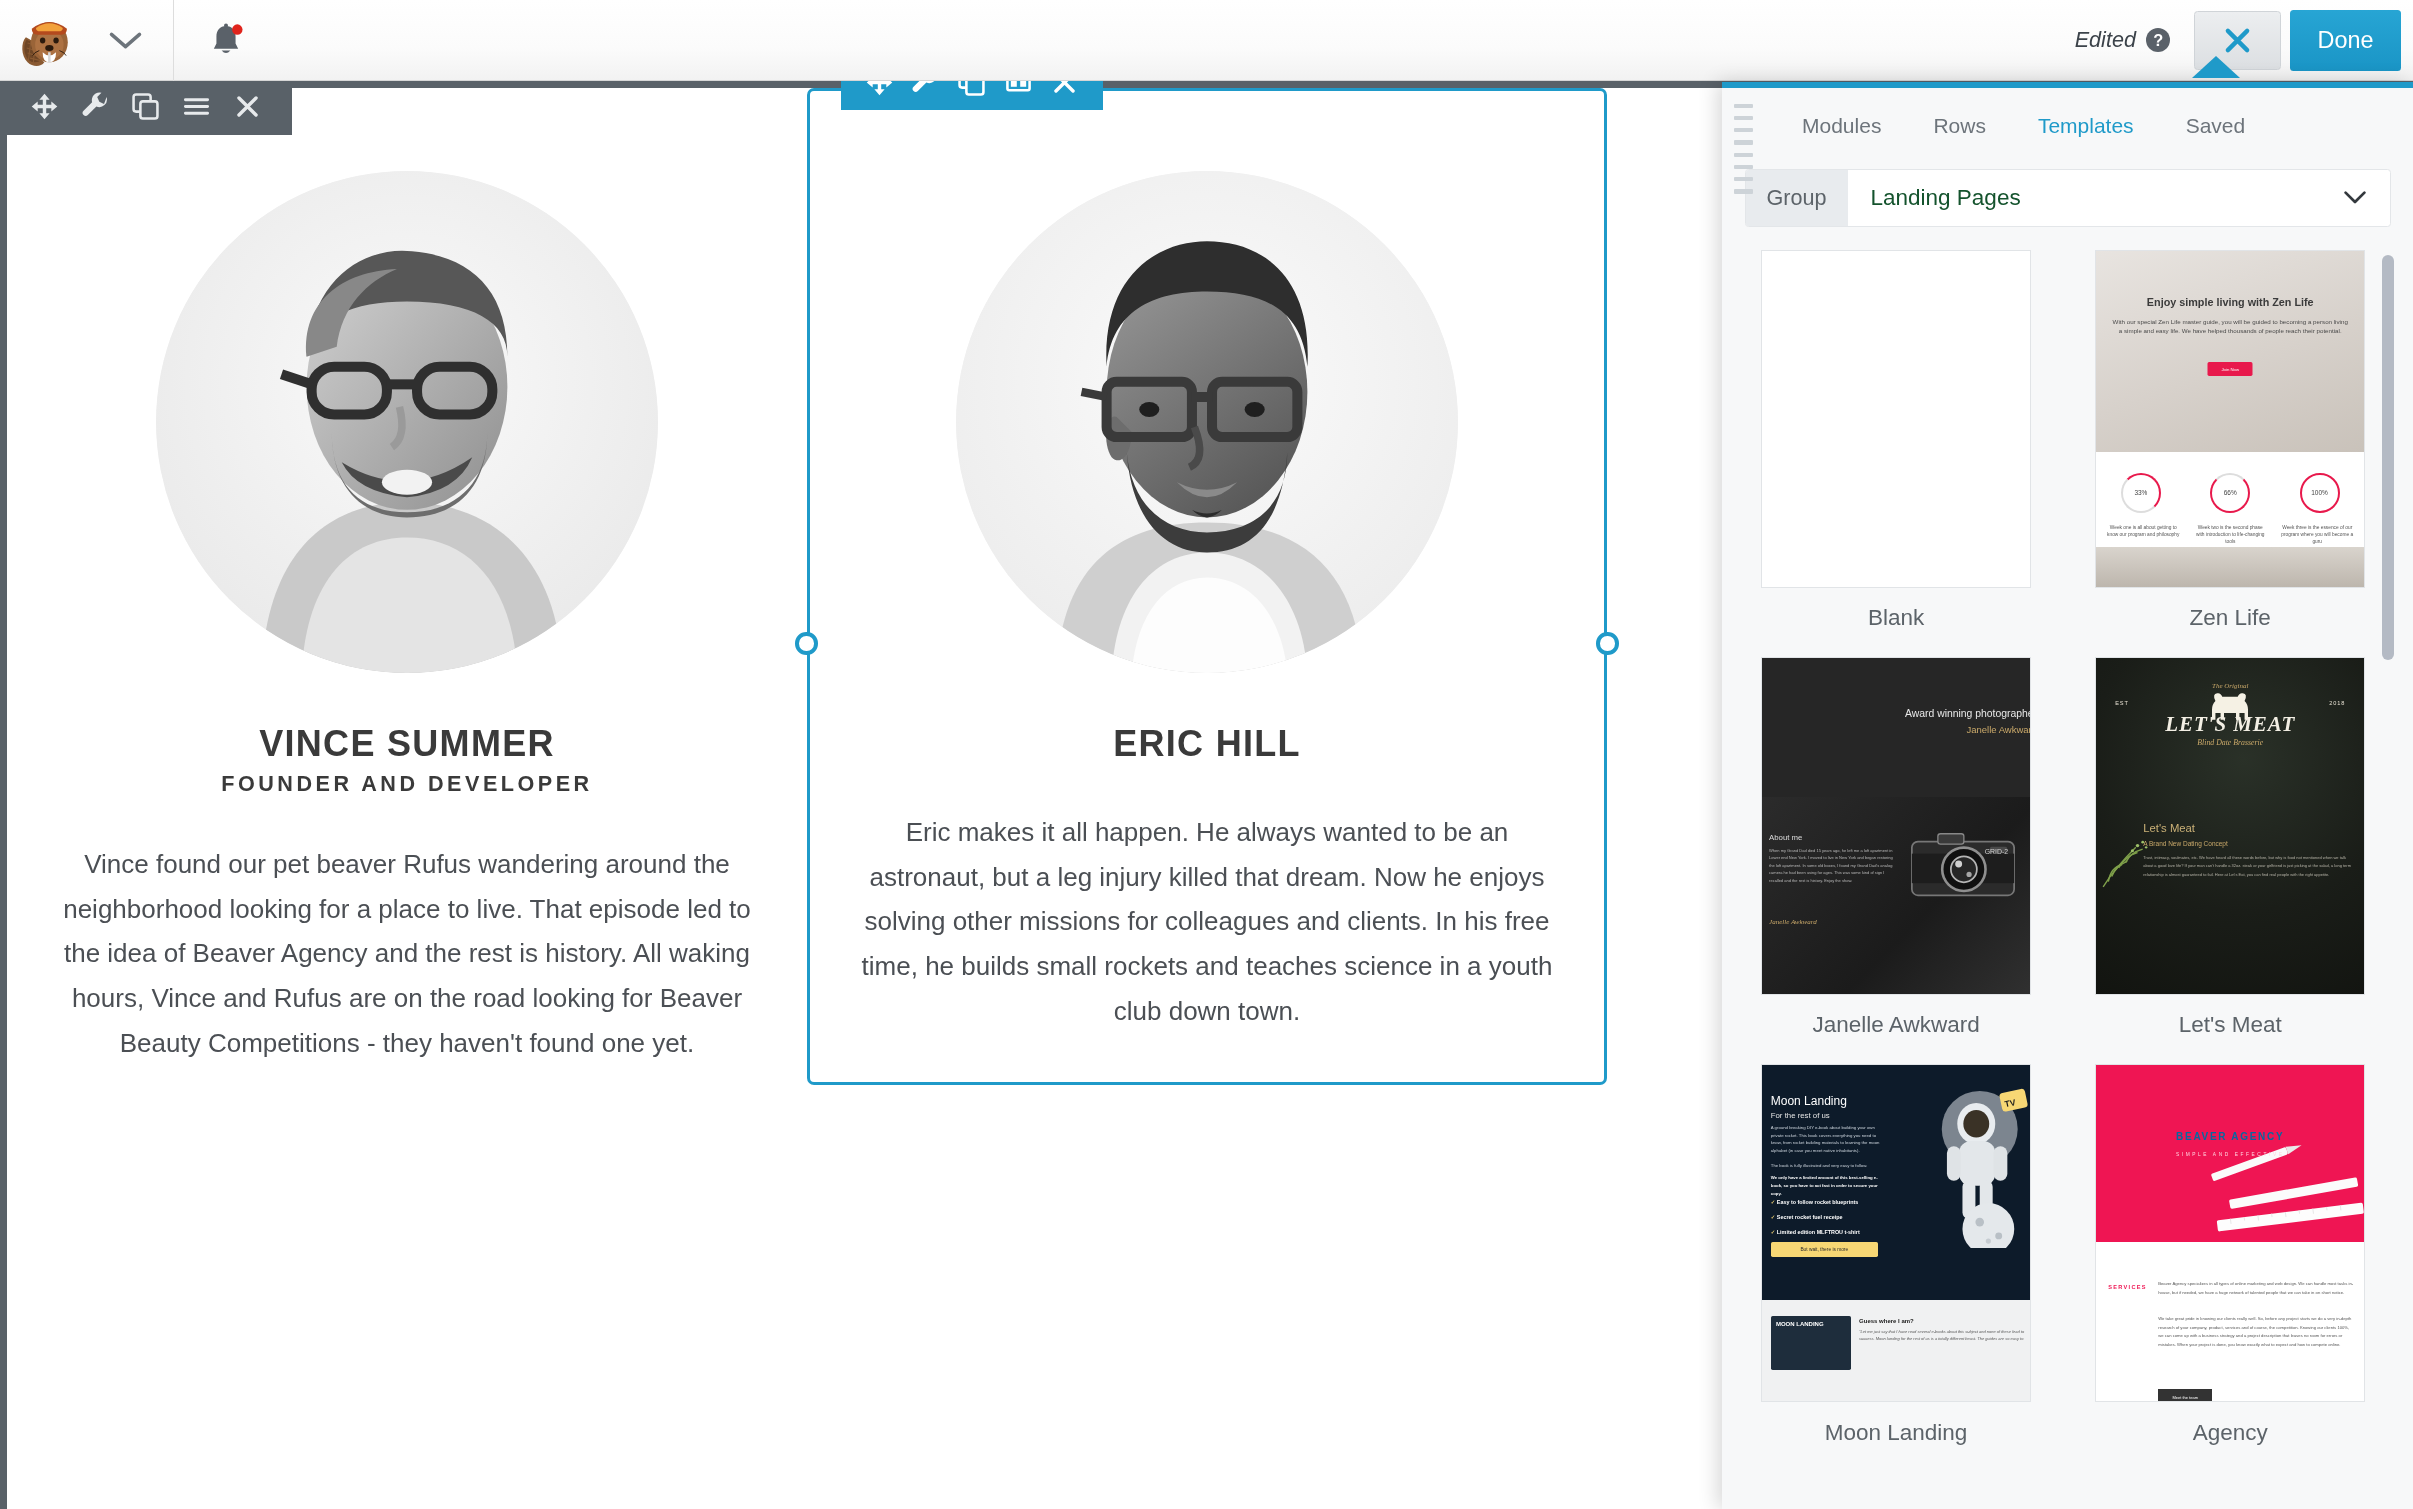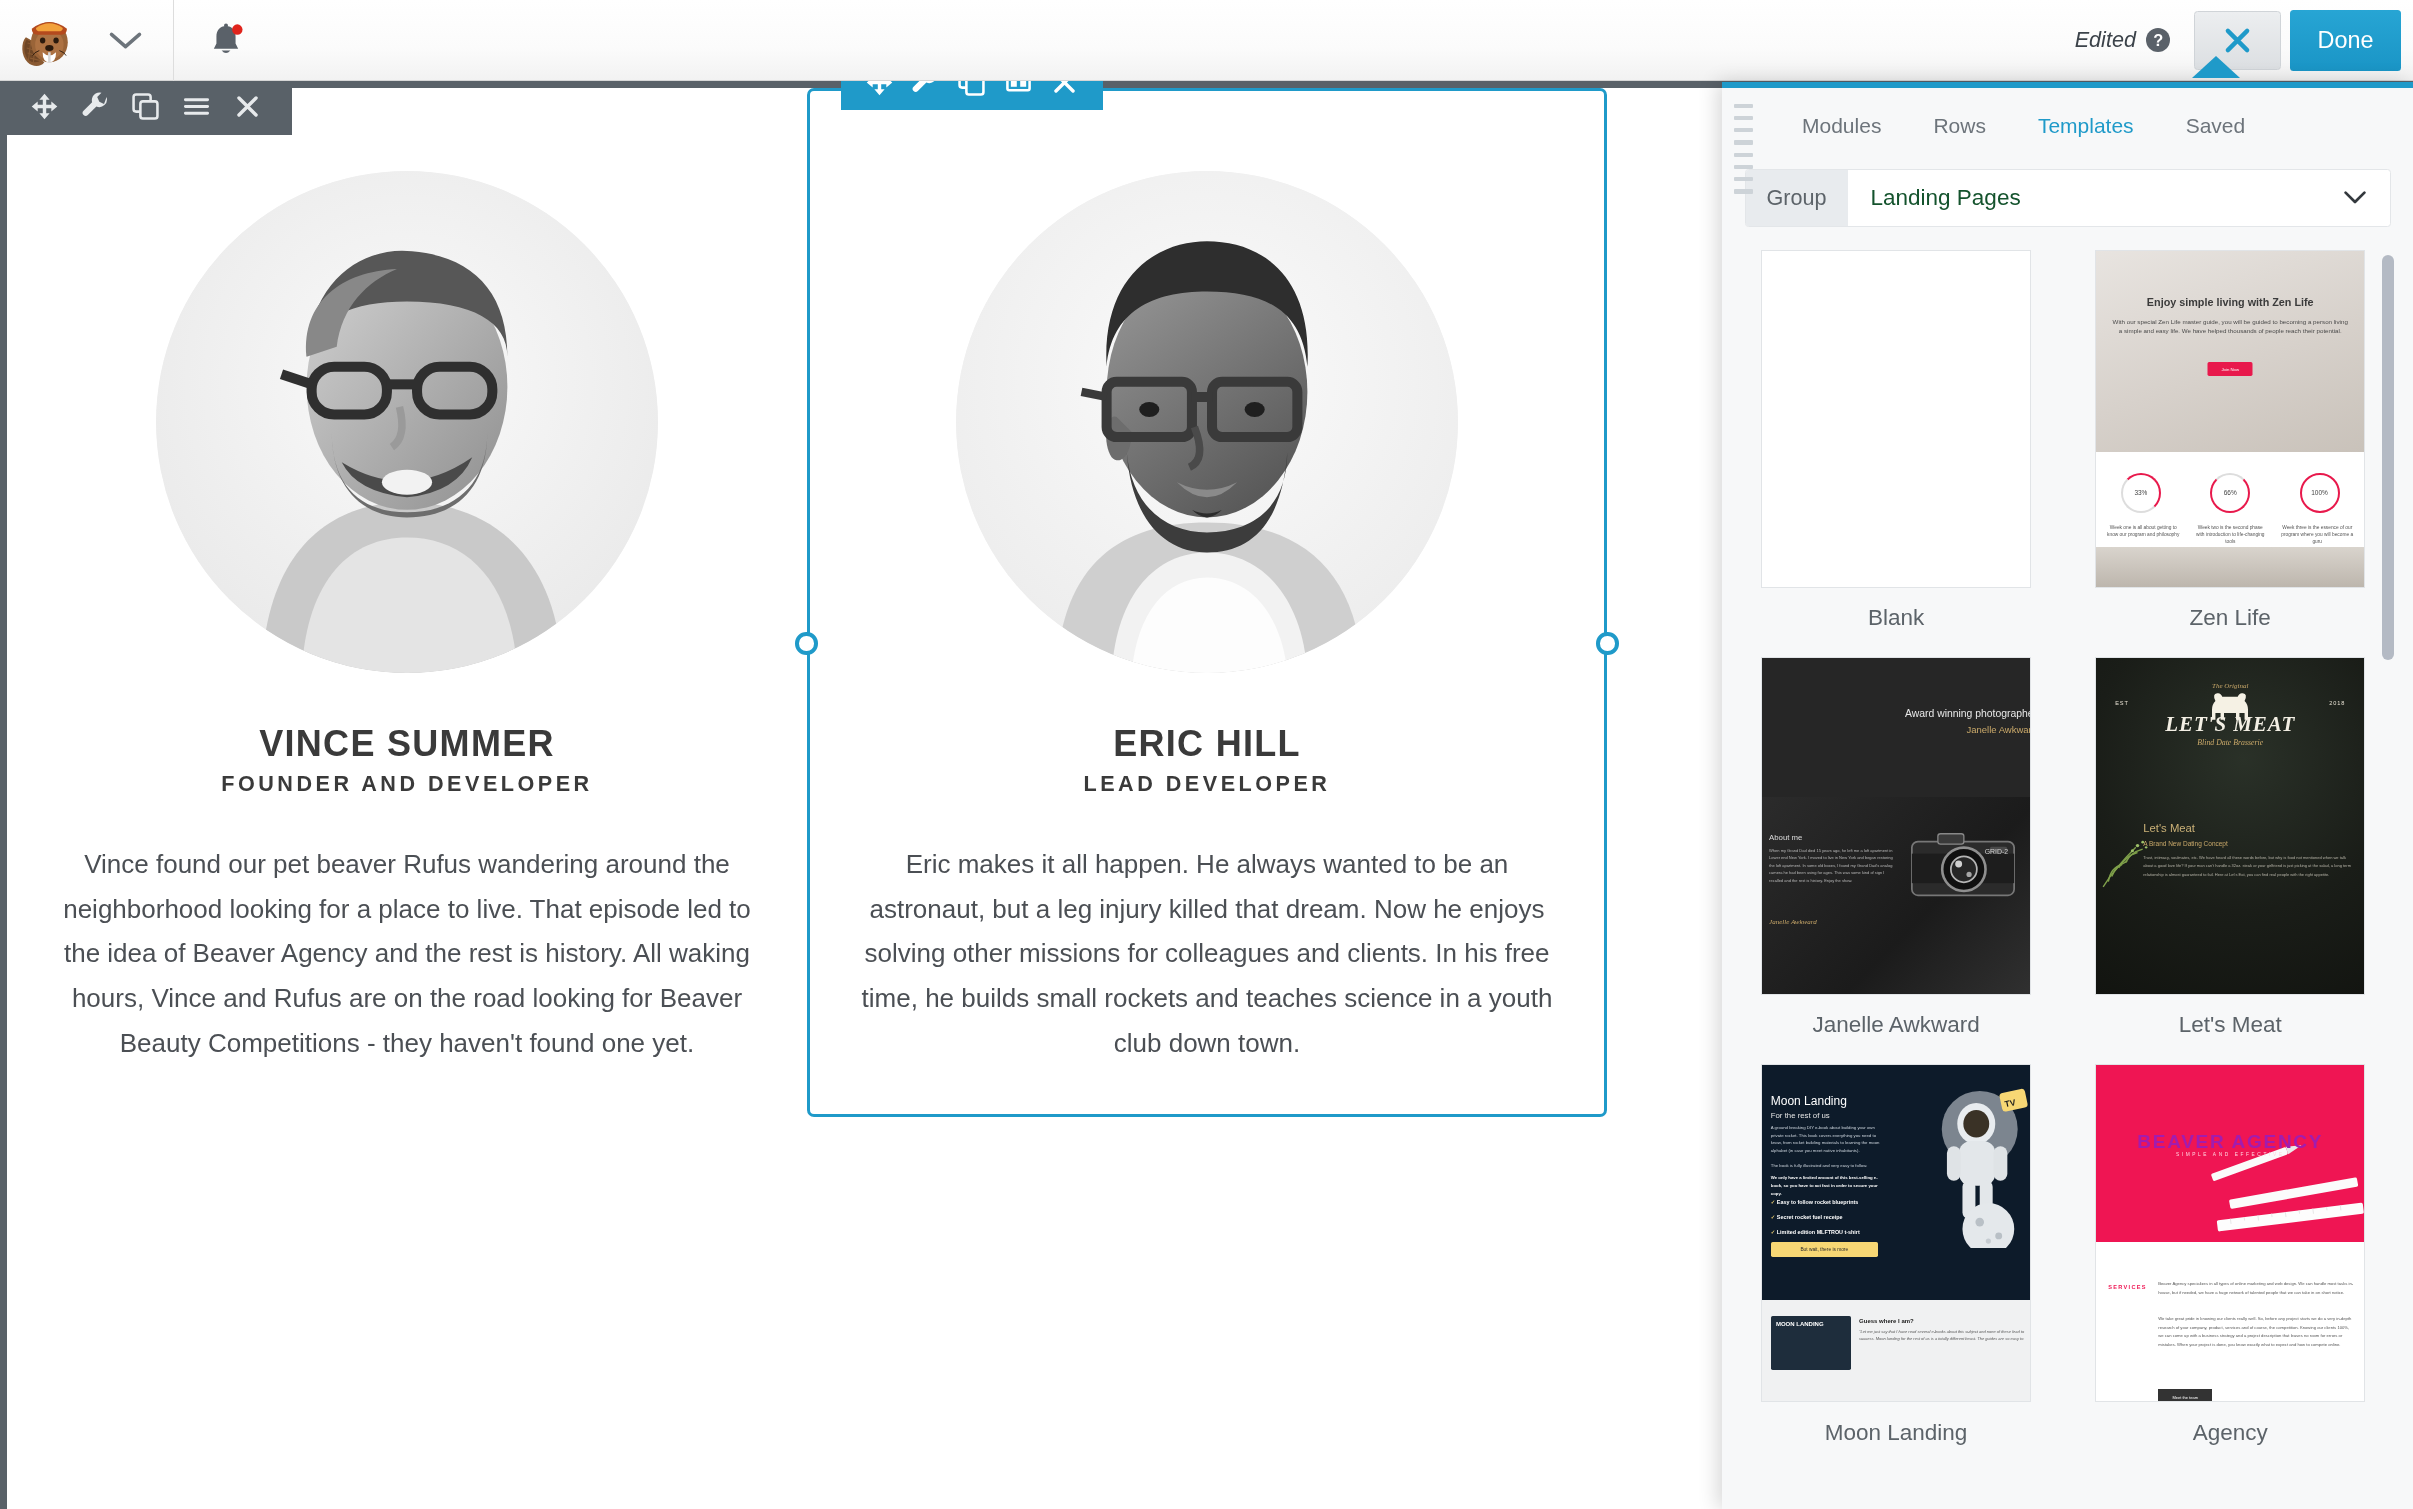--- a/index.html
+++ b/index.html
@@ -226,21 +226,21 @@
   .moon-p2 { position:absolute; left:8.7px; top:97px; width:111px; font-size:4.3px; line-height:1.75; color:#cdd5dd;}
   .moon-p3 { position:absolute; left:8.7px; top:109px; width:111px; font-size:4.3px; line-height:1.8; color:#fff; font-weight:bold;}
   .moon-li { position:absolute; left:8.7px; width:121px; font-size:5.4px; color:#fff; font-weight:bold;}
   .moon-btn { position:absolute; left:8.7px; top:177px; width:107px; height:14.7px; background:#f7d774; border-radius:1.7px; color:#2a2a2a; font-size:4.8px; display:flex;align-items:center;justify-content:center;}
   .moon-bot { position:absolute; left:0; right:0; top:235px; bottom:0; background:#f0f1f2; }
   .moon-book { position:absolute; left:8.7px; top:15.6px; width:80px; height:54px; background:#1e2d3c; border-radius:1.7px; color:#fff; font-size:6px; padding:5.2px; font-weight:bold; line-height:1.2;}
   .moon-gw { position:absolute; left:97px; top:17.3px; font-size:6px; color:#222; font-weight:bold;}
   .moon-gwp { position:absolute; left:97px; right:5.2px; top:28px; font-size:4px; line-height:1.8; color:#555; font-style:italic;}
 
   .th-ag-top { position:absolute; left:0; right:0; top:0; height:177px; background:#ef1553; overflow:hidden;}
-  .ag-h { position:absolute; left:0; right:0; top:66px; text-align:center; font-size:19px; color:#a21caf; letter-spacing:1.7px; font-weight:bold;}
+  .ag-h { position:absolute; left:0; right:0; top:66px; text-align:center; font-size:10px; color:#0369a1; letter-spacing:1.7px; font-weight:bold;}
   .ag-sub { position:absolute; left:0; right:0; top:87px; text-align:center; font-size:4.8px; color:#ffd5e0; letter-spacing:2.6px;}
   .ag-bot { position:absolute; left:0; right:0; top:177px; bottom:0; background:#fff;}
   .ag-serv { position:absolute; left:12px; top:42px; font-size:5.6px; color:#ef1553; letter-spacing:1.3px; font-weight:bold;}
   .ag-p { position:absolute; left:62px; right:8.7px; font-size:4.2px; line-height:2; color:#555;}
   .ag-btn { position:absolute; left:62px; top:147px; width:54px; height:15.6px; background:#333; color:#fff; font-size:4px; display:flex;align-items:center;justify-content:center;}
 </style>
 </head>
 <body>
 
 <div id="root">
@@ -439,21 +439,20 @@
               <ellipse cx="77" cy="95" rx="4" ry="3" fill="#1f1f1f"></ellipse>
               <ellipse cx="119" cy="95" rx="4" ry="3" fill="#1f1f1f"></ellipse>
               <path d="M95 102 Q100 115 93 118" stroke="#4a4a4a" stroke-width="3" fill="none"></path>
               <path d="M68 112 C70 140 84 152 100 152 C118 152 130 140 132 112 C132 134 118 144 100 144 C84 144 70 134 68 112 Z" fill="#3c3c3c"></path>
               <path d="M88 124 Q100 130 112 124 Q106 130 100 130 Q94 130 88 124 Z" fill="#8a8a8a"></path>
               <path d="M94 135 q6 3 12 0 q-6 6 -12 0 Z" fill="#2c2c2c"></path>
             </g>
           </svg>
         </div>
         <div class="person-name">ERIC HILL</div>
-        <div class="person-role">LEAD DEVELOPER</div>
         <div class="person-bio">Eric makes it all happen. He always wanted to be an astronaut, but a leg injury killed that dream. Now he enjoys solving other missions for colleagues and clients. In his free time, he builds small rockets and teaches science in a youth club down town.</div>
       </div>
 
       <div class="col">
         <div class="photo">
           <svg viewBox="0 0 200 200">
             <defs>
               <radialGradient id="bgC" cx="50%" cy="45%" r="62%">
                 <stop offset="0%" stop-color="#f6f6f6"></stop>
                   <stop offset="100%" stop-color="#d8d8d8"></stop>

